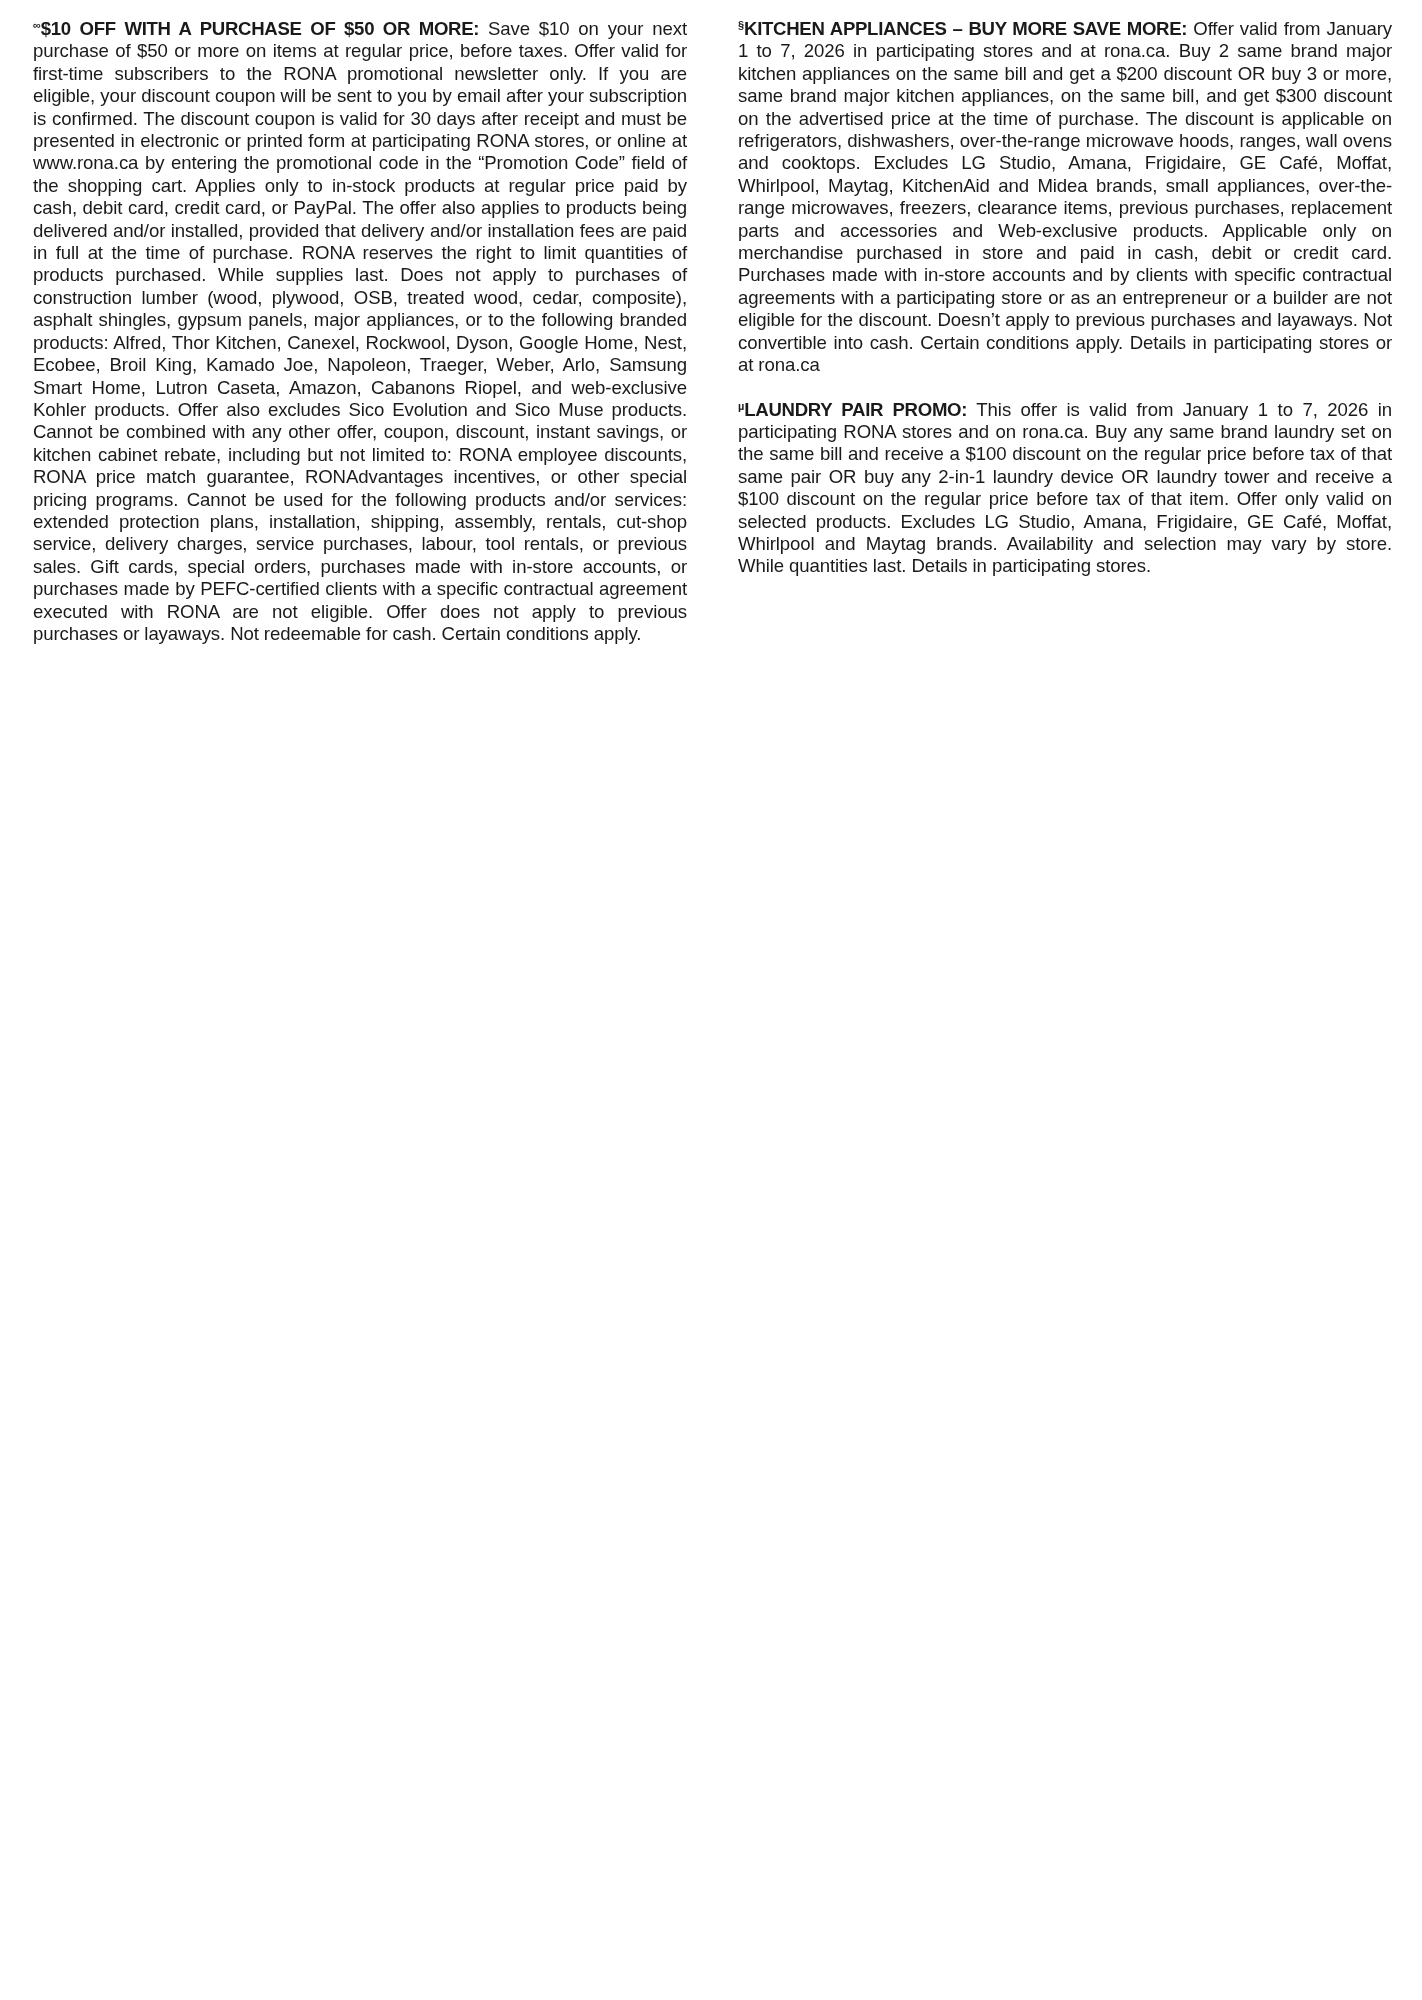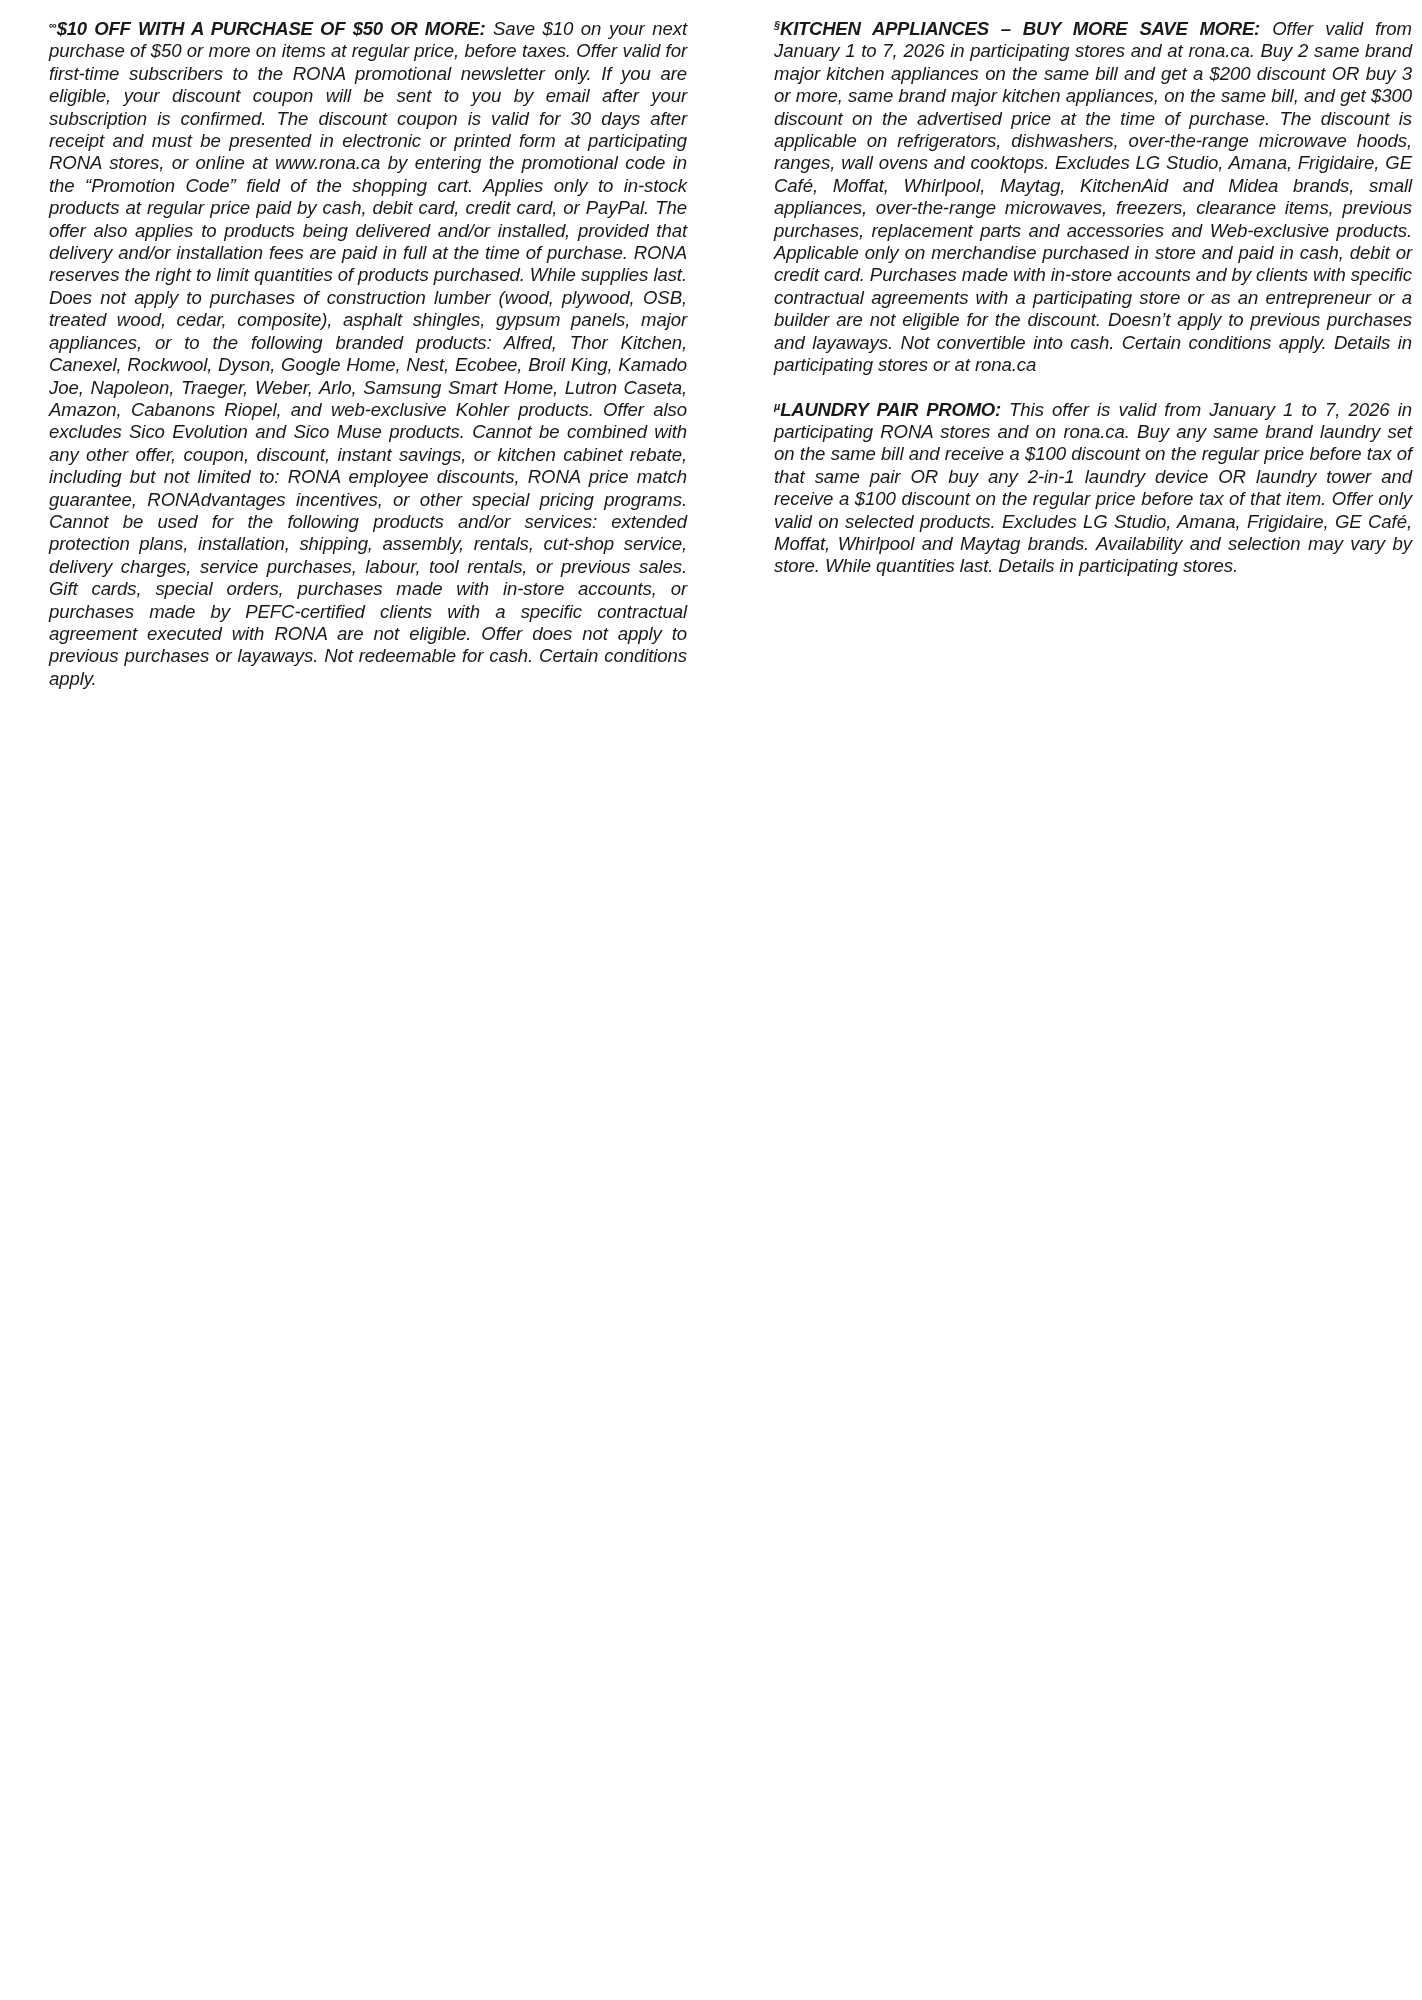--- a/index.html
+++ b/index.html
@@ -23,31 +23,30 @@
     }
     .col {
       position: absolute;
       top: 18px;
     }
     .col-left {
       left: 33px;
       width: 654px;
     }
     .col-right {
-      left: 758px;
+      left: 738px;
       width: 654px;
     }
     .note {
       font-size: 18.6px;
       line-height: 22.4px;
       text-align: justify;
       hyphens: none;
-      margin: 0 0 22px 16px;
+      margin: 0 0 22px 0;
       letter-spacing: -0.1px;
-      font-style: italic;
     }
     .note .sym {
       font-size: 11px;
       font-weight: bold;
       vertical-align: 6px;
       line-height: 0;
     }
     .note .title {
       font-weight: bold;
       letter-spacing: -0.3px;

